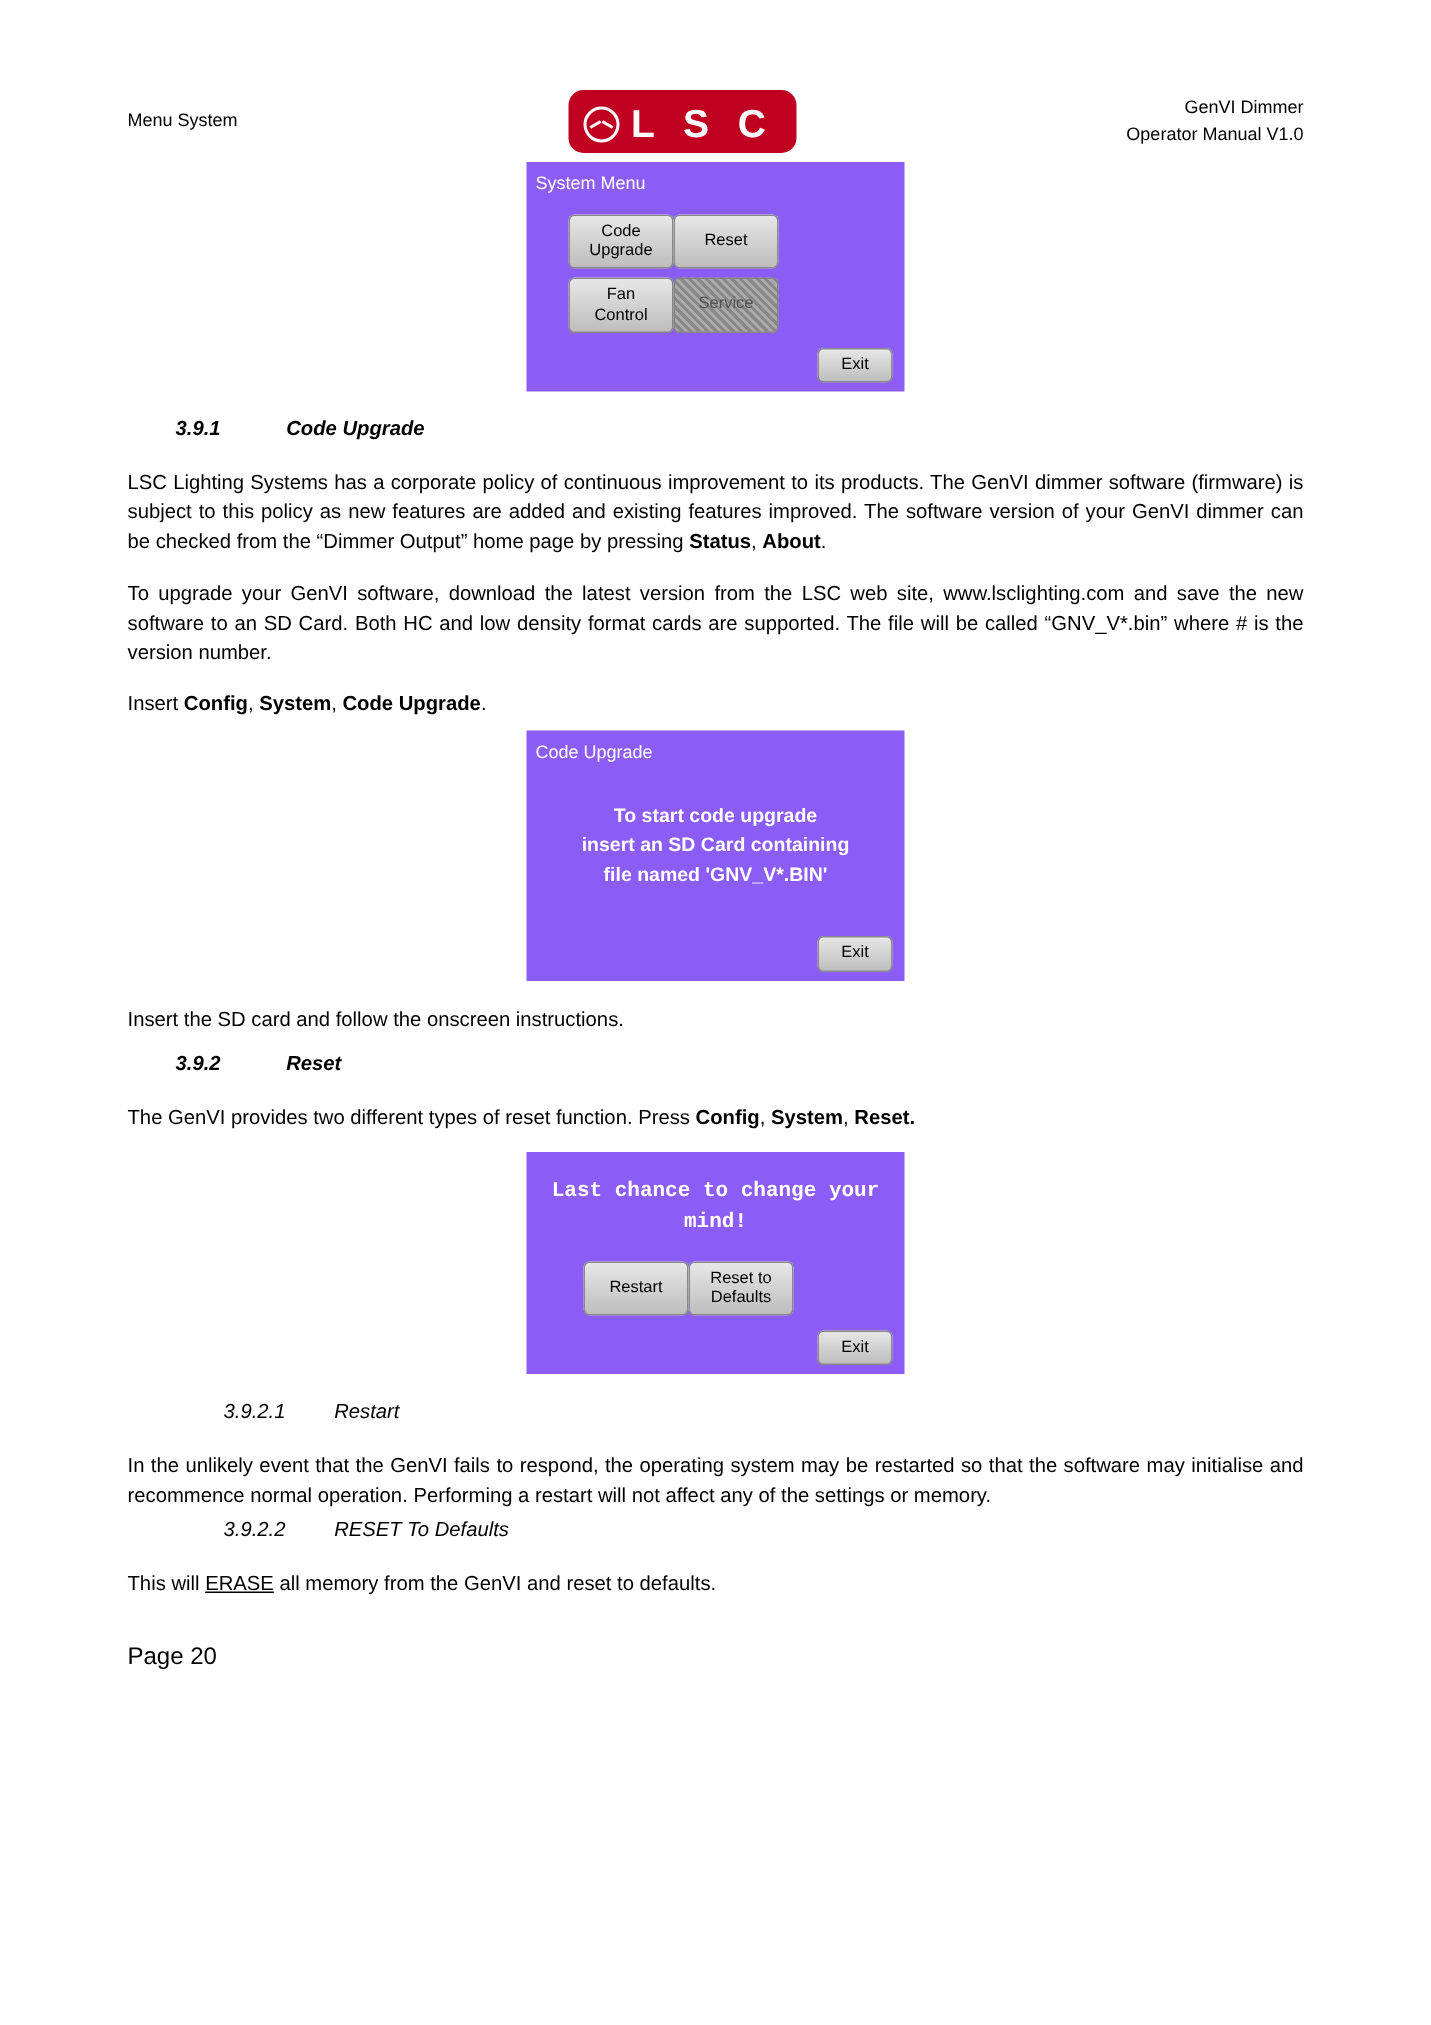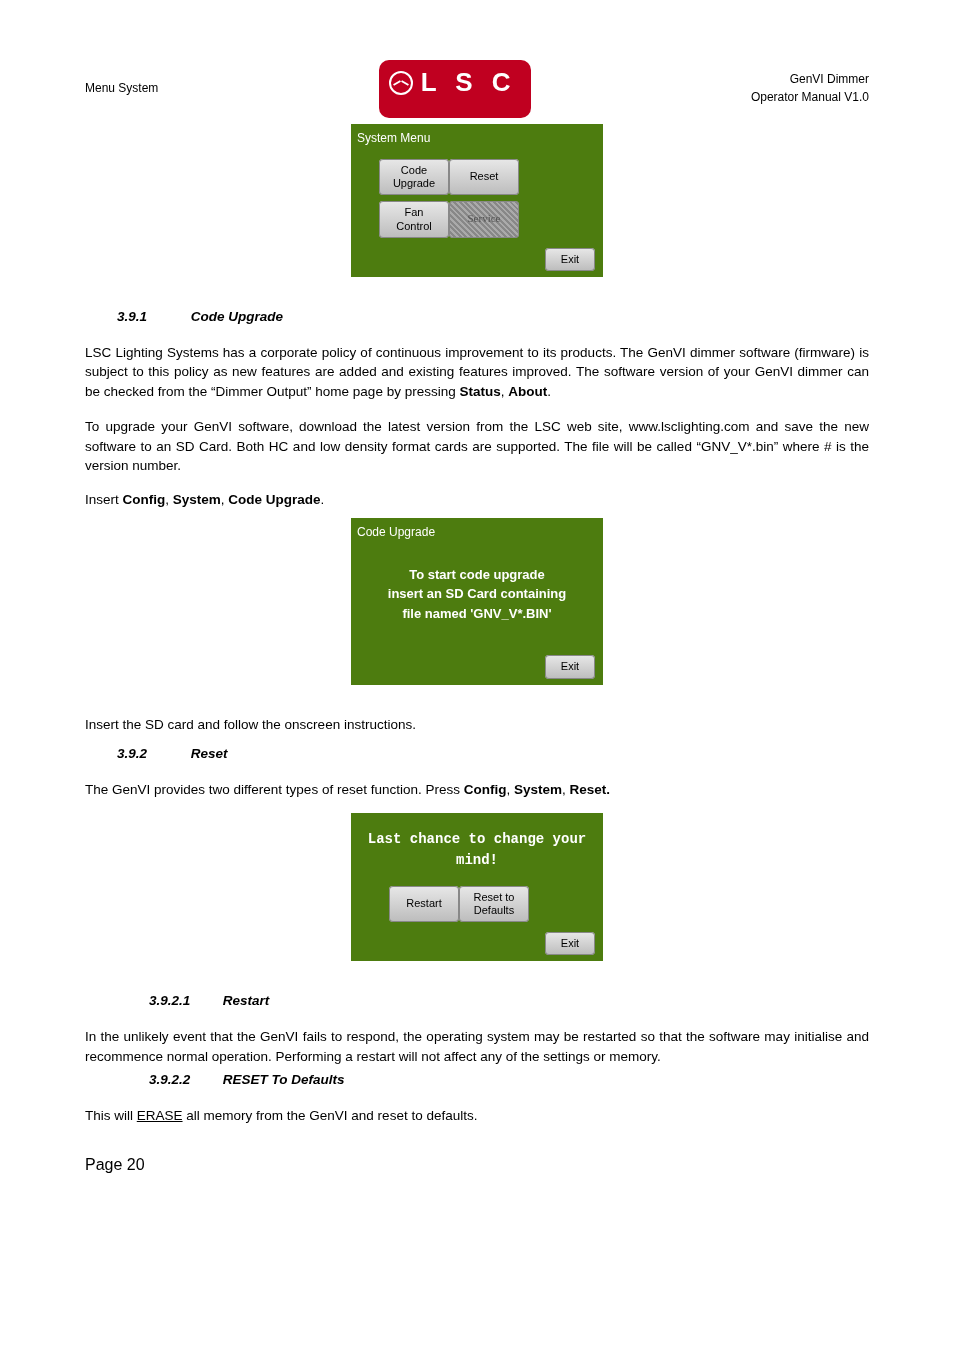--- a/index.html
+++ b/index.html
@@ -21,21 +21,21 @@
     margin-bottom: 4px;
   }
   .header-left { text-align: left; }
   .header-right { text-align: right; }
   .logo-box {
     background: #c00020;
     color: #fff;
     font-weight: bold;
     font-size: 26px;
     letter-spacing: 6px;
-    padding: 4px 14px 16px 10px;
+    padding: 4px 14px 0 10px;
     border-radius: 10px;
     display: inline-flex;
     align-items: center;
   }
   .logo-icon {
     display: inline-block;
     width: 20px; height: 20px;
     border: 2px solid #fff;
     border-radius: 50%;
     position: relative;
@@ -45,24 +45,24 @@
     content: "";
     position: absolute;
     background: #fff;
     width: 8px; height: 2px;
     top: 9px;
   }
   .logo-icon:before { left: 2px; transform: rotate(-30deg); }
   .logo-icon:after { right: 2px; transform: rotate(30deg); }
 
   .device-screen {
-    background: #4d7c0f;
+    background: #8b5cf6;
     color: #fff;
     width: 244px;
-    margin: 6px auto 30px auto;
+    margin: 6px auto 15px auto;
     font-family: Arial, sans-serif;
     font-size: 11px;
     padding: 4px;
   }
   .device-title {
     color: #fff;
     font-size: 12px;
     padding: 2px 2px 6px 2px;
   }
   .device-row {
@@ -106,21 +106,21 @@
   }
 
   .section-num-title {
     font-style: italic;
     font-weight: bold;
     margin: 10px 0 2px 32px;
   }
   .section-num { display: inline-block; width: 70px; }
   .subsection-num-title {
     font-style: italic;
-    font-weight: bold;
+    font-weight: normal;
     margin: 4px 0 2px 64px;
   }
   .subsection-num { display: inline-block; width: 70px; }
   p { margin: 16px 0 14px 0; text-align: justify; }
   .press-line { margin: 0 0 8px 0; }
   .footer { margin-top: 28px; font-size: 16px; }
   u { text-decoration: underline; }
 </style>
 </head>
 <body>
@@ -144,21 +144,21 @@
       <span>Code</span><br>
       <span>Upgrade</span>
     </div>
     <div class="device-btn" style="padding-top:11px;padding-bottom:11px;">Reset</div>
   </div>
   <div class="device-row">
     <div class="device-btn">
       <span>Fan</span><br>
       <span>Control</span>
     </div>
-    <div class="device-btn disabled" style="padding-top:11px;padding-bottom:9px;font-family:Liberation Serif, serif;">Service</div>
+    <div class="device-btn disabled" style="padding-top:11px;padding-bottom:9px;">Service</div>
   </div>
   <div class="device-exit-row">
     <div class="device-btn" style="min-width:34px;">Exit</div>
   </div>
 </div>
 
 <div class="section-num-title">
   <span class="section-num">3.9.1</span>
   <span>Code Upgrade</span>
 </div>

